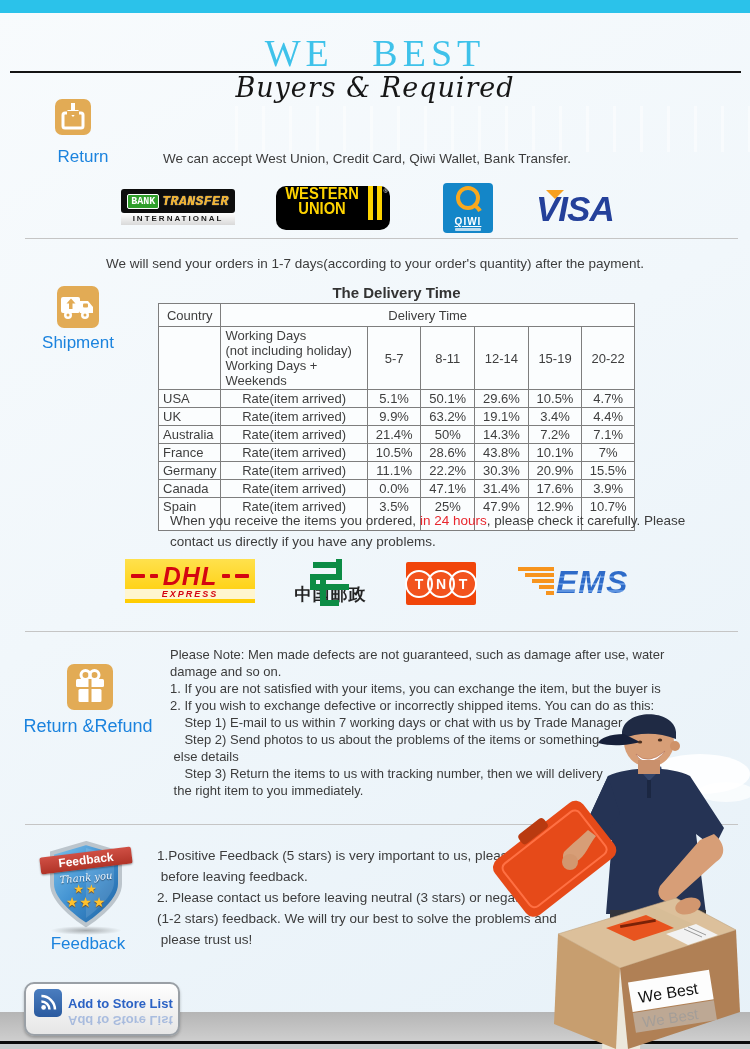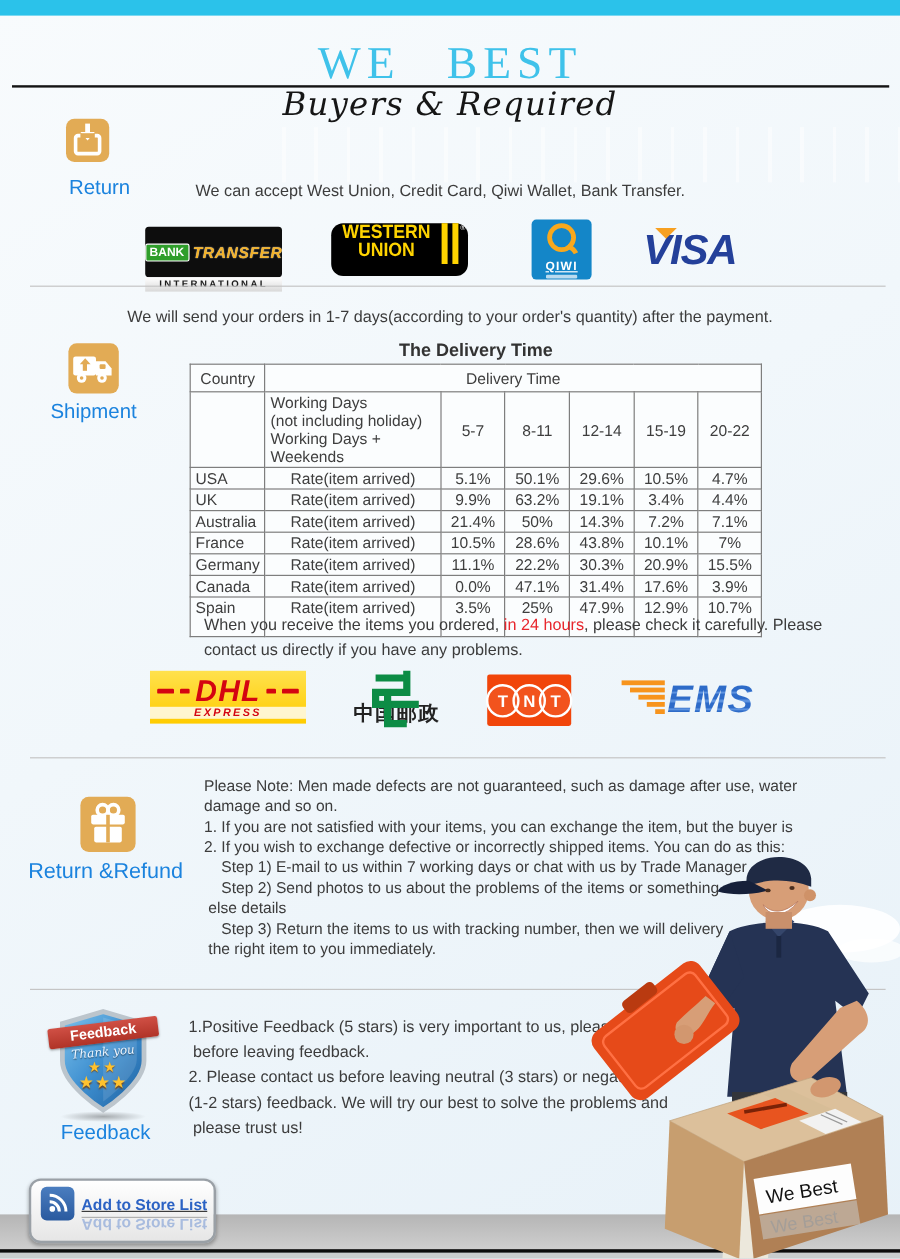--- a/index.html
+++ b/index.html
@@ -16,21 +16,21 @@
   .subtitle{left:0;top:72px;width:750px;text-align:center;font-family:"DejaVu Serif",serif;
             font-style:italic;font-size:27px;color:#161616;letter-spacing:1px;}
   .watermark{left:235px;top:106px;width:515px;height:46px;opacity:.55;
      background:repeating-linear-gradient(90deg,rgba(255,255,255,.9) 0 3px,rgba(255,255,255,0) 3px 27px);}
   
   .sq-icon{background:#e2ab55;border-radius:7px;}
   .sec-label{color:#1b83de;font-size:17px;text-align:center;}
   .body-txt{font-size:13.5px;color:#3c3c3c;}
   
   .bt-logo{left:121px;top:189px;width:114px;}
-  .bt-top{background:#0d0d0d;border-radius:3px;height:42px;display:flex;align-items:center;justify-content:center;gap:3px;}
+  .bt-top{background:#0d0d0d;border-radius:3px;height:24px;display:flex;align-items:center;justify-content:center;gap:3px;font-family:Liberation Mono, monospace;}
   .bt-bank{background:#2f9e2b;color:#fff;font-weight:bold;font-size:10px;padding:1px 3px;border-radius:2px;border:1px solid #fff;}
   .bt-transfer{color:#f3b229;font-weight:bold;font-style:italic;font-size:13px;letter-spacing:.5px;text-shadow:0 0 1px #fff;}
   .bt-intl{background:linear-gradient(#ffffff,#d9d9d9);color:#1c1c1c;font-size:8px;font-weight:bold;
            letter-spacing:2px;text-align:center;height:12px;line-height:12px;}
   .wu-logo{left:276px;top:186px;width:114px;height:44px;background:#000;border-radius:10px;display:flex;}
   .wu-text{flex:1;text-align:center;color:#ffd400;font-weight:bold;font-size:16px;line-height:15px;transform:scaleX(.92);}
   .wu-bars{width:16px;height:34px;display:flex;gap:4px;margin-right:6px;}
   .wu-bars div{width:5px;height:100%;background:#ffd400;}
   .wu-r{position:absolute;right:2px;top:2px;color:#fff;font-size:6px;}
   .qiwi-logo{left:443px;top:183px;width:50px;height:50px;background:#1486c8;border-radius:4px;text-align:center;}
@@ -78,21 +78,21 @@
              font-family:"DejaVu Serif",serif;font-style:italic;font-size:10px;transform:rotate(-5deg);
              text-shadow:0 1px 1px rgba(0,0,0,.5);}
   .fb-stars{position:absolute;width:84px;text-align:center;color:#ffc22e;text-shadow:0 1px 1px rgba(120,60,0,.8);}
   .fb-shadow{position:absolute;left:6px;top:88px;width:72px;height:9px;border-radius:50%;
              background:radial-gradient(rgba(0,0,0,.3),rgba(0,0,0,0) 70%);}
   
   .foot-band{left:0;top:1012px;width:750px;height:30px;background:linear-gradient(#b5b5b5,#cfcfcf);}
   .foot-line{left:0;top:1041px;width:750px;height:3px;background:#0b0b0b;}
   .foot-low{left:0;top:1044px;width:750px;height:5px;background:#c9cdce;}
   .store-btn{left:24px;top:982px;width:152px;height:50px;background:linear-gradient(#ffffff,#e6e6e6);
-             border:2px solid #9aa0a6;border-radius:10px;box-shadow:0 2px 3px rgba(0,0,0,.25);cursor:pointer;z-index:6;text-decoration:underline;}
+             border:2px solid #9aa0a6;border-radius:10px;box-shadow:0 2px 3px rgba(0,0,0,.25);cursor:pointer;z-index:6;}
   .store-row{display:flex;align-items:center;gap:6px;padding:5px 0 0 8px;}
   .rss-box{width:28px;height:28px;border-radius:5px;background:linear-gradient(#4a7dbf,#2a5a9f);flex:none;
            display:flex;align-items:center;justify-content:center;}
   .store-label{color:#2b62c4;font-weight:bold;font-size:13px;}
   .store-reflect{display:flex;gap:6px;padding-left:42px;transform:scaleY(-1);opacity:.35;margin-top:-4px;}
   .btn-reflect{left:24px;top:1036px;width:152px;height:22px;overflow:hidden;opacity:.3;transform:scaleY(-1);z-index:6;}
   .man-wrap{left:488px;top:676px;width:262px;height:373px;z-index:5;}
 </style>
 </head>
 <body>

